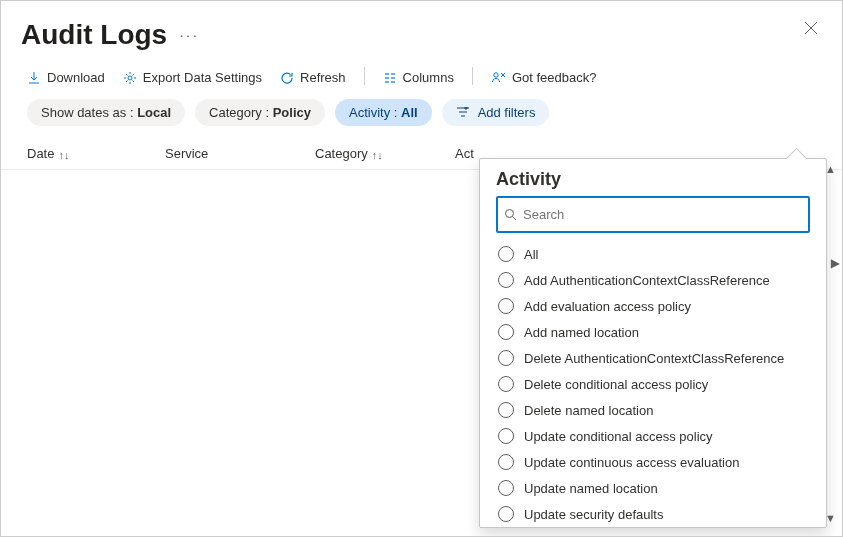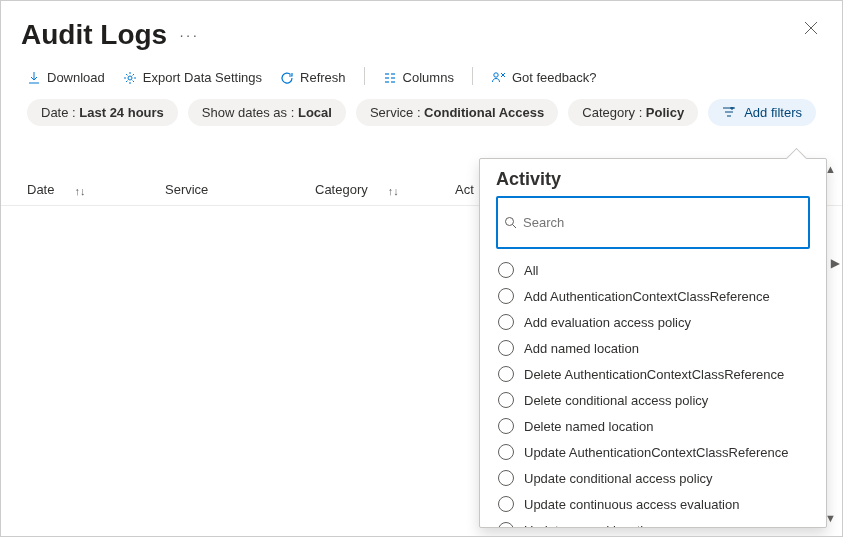--- a/index.html
+++ b/index.html
@@ -94,21 +94,21 @@
   .add-filters svg { stroke: #004578; }
 
   .table-header {
     display: flex;
     padding: 10px 20px 8px 26px;
     border-bottom: 1px solid #edebe9;
     align-items: center;
     font-size: 13px;
     color: #323130;
   }
-  .col { display: flex; align-items: flex-end; gap: 20px; margin-top: 36px; }
+  .col { display: flex; align-items: flex-end; gap: 4px; }
   .col-date { width: 138px; }
   .col-service { width: 150px; }
   .col-category { width: 140px; }
   .col-activity { flex: 1; }
   .sort-caret { font-size: 11px; color: #605e5c; }
 
   
   .flyout {
     position: absolute;
     top: 157px;
@@ -140,21 +140,21 @@
     padding: 10px 24px 6px 16px;
   }
   .flyout-search-wrap {
     padding: 0 16px 8px 16px;
   }
   .flyout-search {
     display: flex;
     align-items: center;
     border: 2px solid #0078d4;
     border-radius: 2px;
-    padding: 17px 6px;
+    padding: 9px 6px;
     gap: 6px;
   }
   .flyout-search input {
     border: none;
     outline: none;
     flex: 1;
     font-size: 13px;
     font-family: inherit;
     background: transparent;
   }
@@ -252,30 +252,27 @@
         <circle cx="5" cy="4" r="2.2"></circle>
         <path d="M1.5 11c0-2 1.5-3.5 3.5-3.5S8.5 9 8.5 11"></path>
         <path d="M10 2l4 4M14 2l-4 4"></path>
       </svg>
     <span>Got feedback?</span>
   </div>
 </div>
 
 <div class="pills">
   <div class="pill">
-    <span class="label">Date : </span><span class="value">Last 24 hours</span>
-  </div>
-  <div class="pill">
     <span class="label">Show dates as : </span><span class="value">Local</span>
-  </div>
-  <div class="pill">
-    <span class="label">Service : </span><span class="value">Conditional Access</span>
   </div>
   <div class="pill">
     <span class="label">Category : </span><span class="value">Policy</span>
+  </div>
+  <div class="pill active">
+    <span class="label">Activity : </span><span class="value">All</span>
   </div>
   <div class="pill add-filters" style="background:#eaf3fc;">
     <svg width="14" height="12" viewBox="0 0 14 12" fill="none" stroke="#004578" stroke-width="1">
         <path d="M1 1h12M3 5h8M5 9h4"></path>
         <line x1="10" y1="-1" x2="10" y2="3"></line>
         <line x1="8" y1="1" x2="12" y2="1"></line>
       </svg>
     <span>Add filters</span>
   </div>
 </div>
@@ -333,24 +330,20 @@
       <div class="flyout-option">
         <span class="radio"></span>
         <span>Delete conditional access policy</span>
       </div>
       <div class="flyout-option">
         <span class="radio"></span>
         <span>Delete named location</span>
       </div>
       <div class="flyout-option">
         <span class="radio"></span>
-        <span>Update AuthenticationContextClassReference</span>
-      </div>
-      <div class="flyout-option">
-        <span class="radio"></span>
         <span>Update conditional access policy</span>
       </div>
       <div class="flyout-option">
         <span class="radio"></span>
         <span>Update continuous access evaluation</span>
       </div>
       <div class="flyout-option">
         <span class="radio"></span>
         <span>Update named location</span>
       </div>

